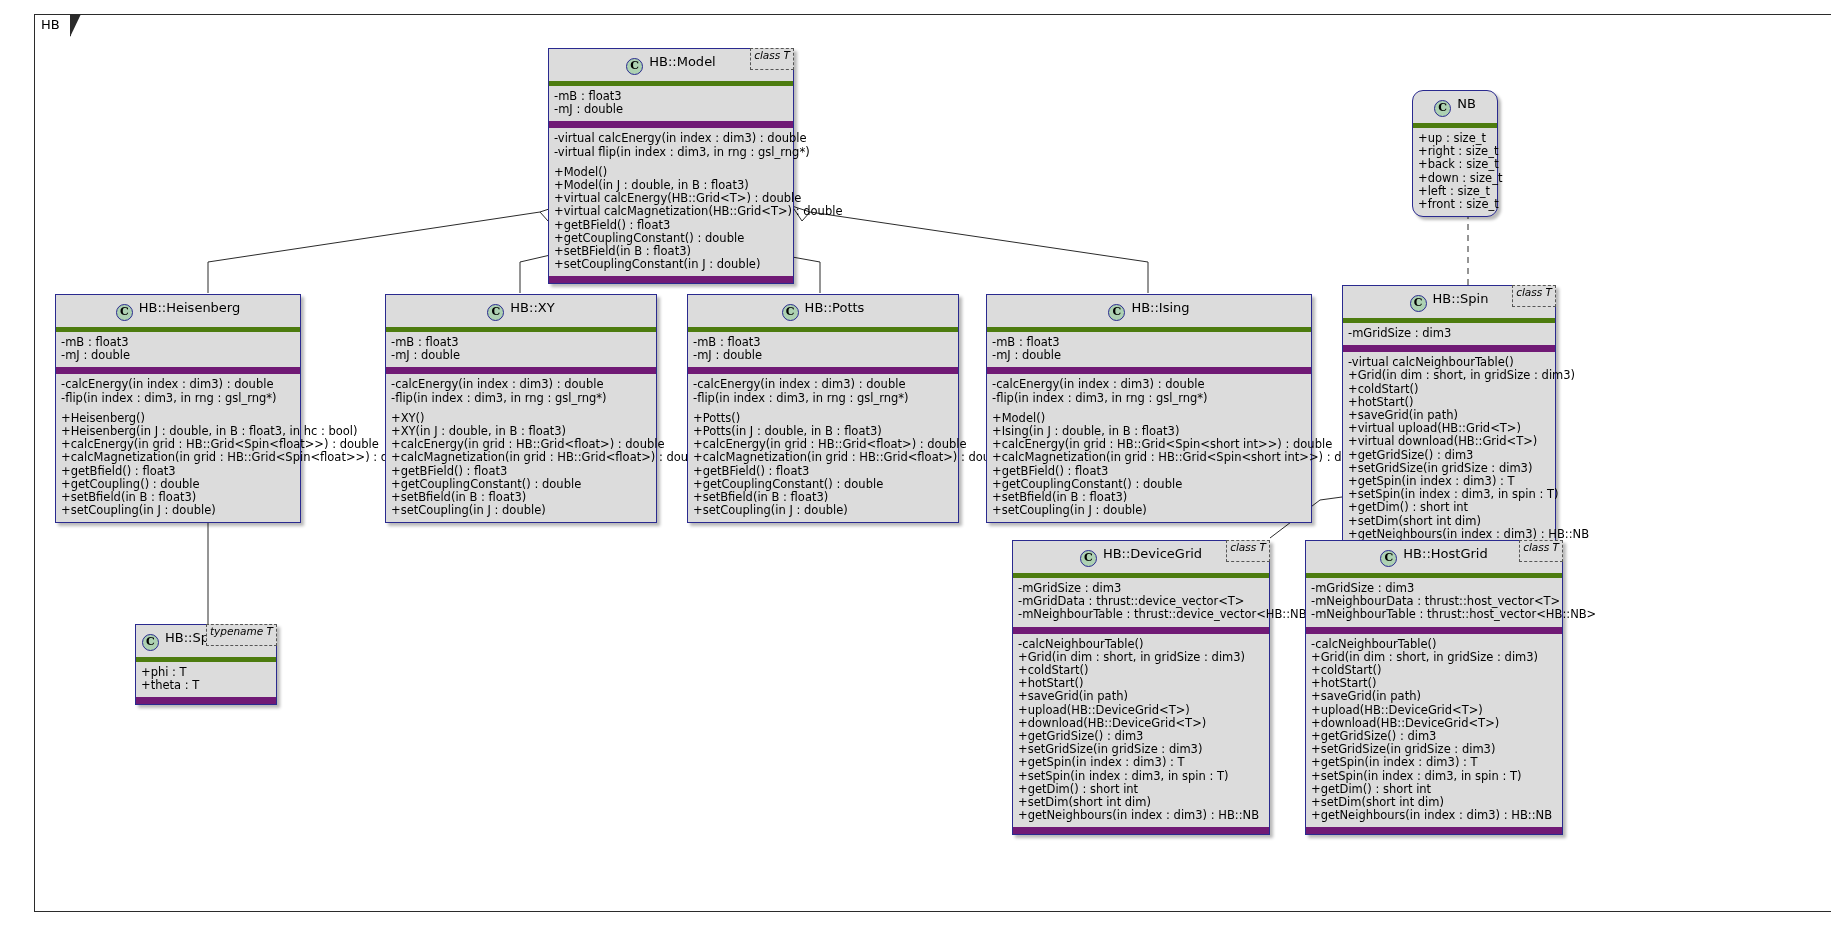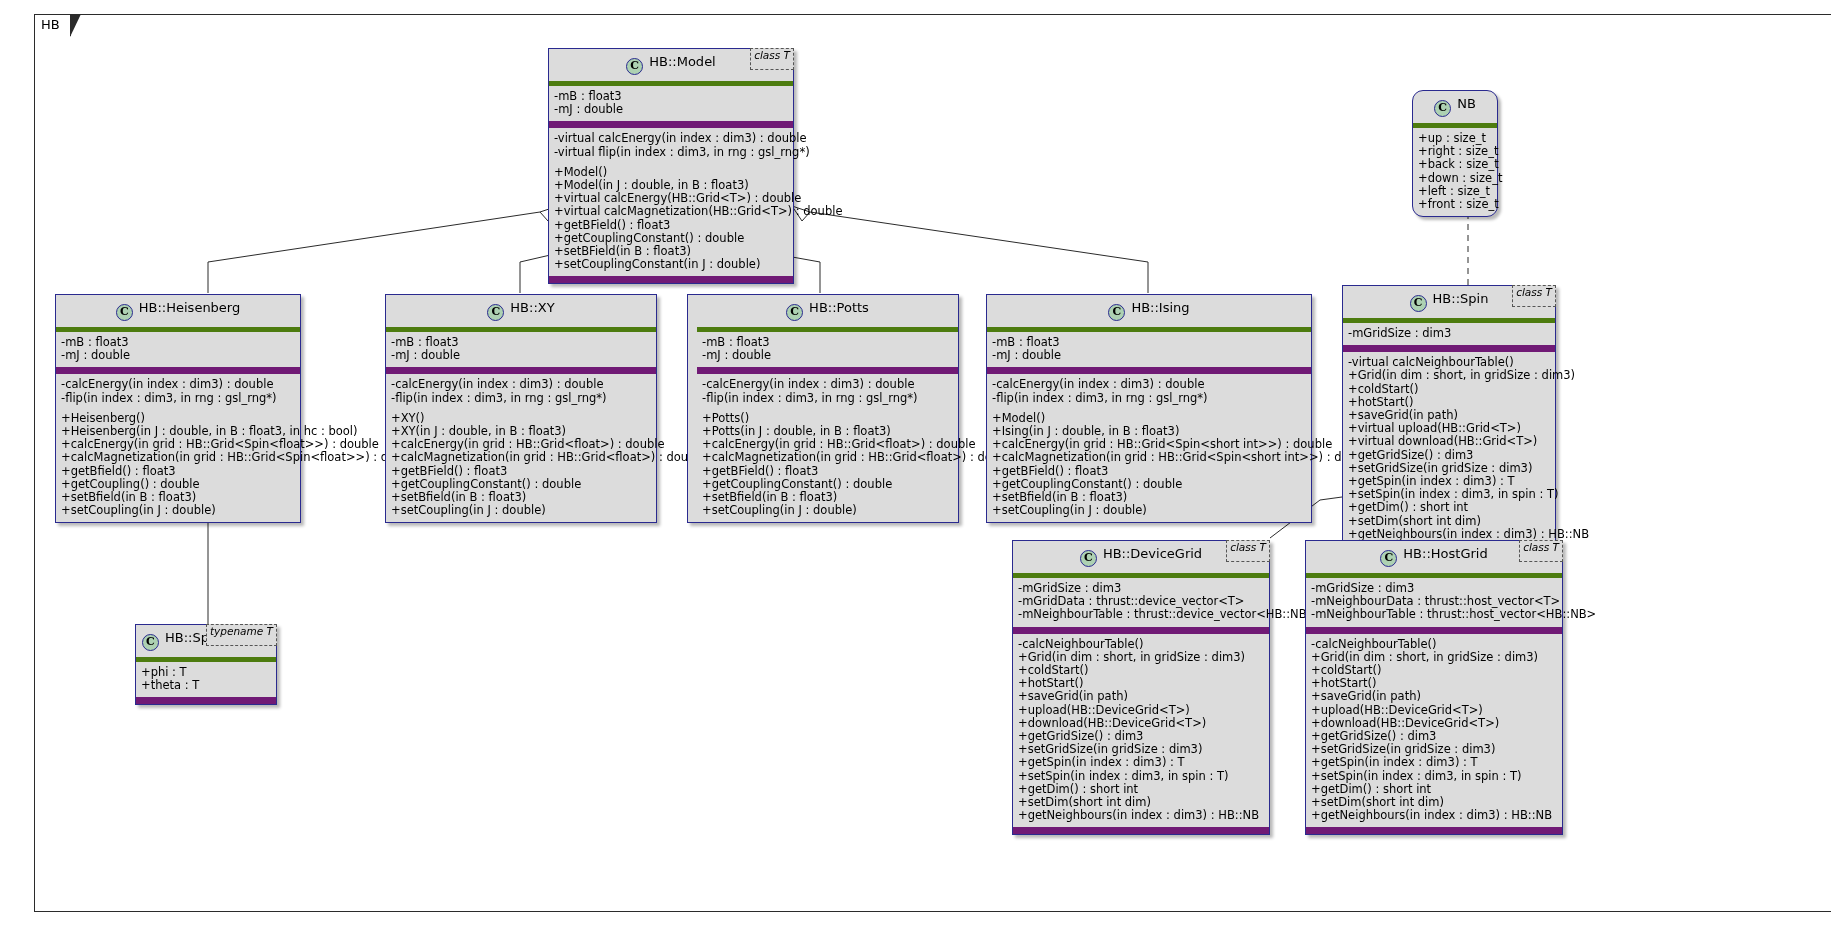--- a/index.html
+++ b/index.html
@@ -155,21 +155,21 @@
       <div class="ln">+XY(in J : double, in B : float3)</div>
       <div class="ln">+calcEnergy(in grid : HB::Grid&lt;float&gt;) : double</div>
       <div class="ln">+calcMagnetization(in grid : HB::Grid&lt;float&gt;) : double</div>
       <div class="ln">+getBField() : float3</div>
       <div class="ln">+getCouplingConstant() : double</div>
       <div class="ln">+setBfield(in B : float3)</div>
       <div class="ln">+setCoupling(in J : double)</div>
     </div>
   </div>
 
-  <div class="cls" style="left:667px;top:294px;width:272px;padding-left:9px;">
+  <div class="cls" style="left:667px;top:294px;width:272px;">
     <div class="cls-title">
       <span class="cicon">C</span><span>HB::Potts</span>
     </div>
     <div class="sect">
       <div class="ln">-mB : float3</div>
       <div class="ln">-mJ : double</div>
     </div>
     <div class="sect">
       <div class="ln">-calcEnergy(in index : dim3) : double</div>
       <div class="ln">-flip(in index : dim3, in rng : gsl_rng*)</div>

